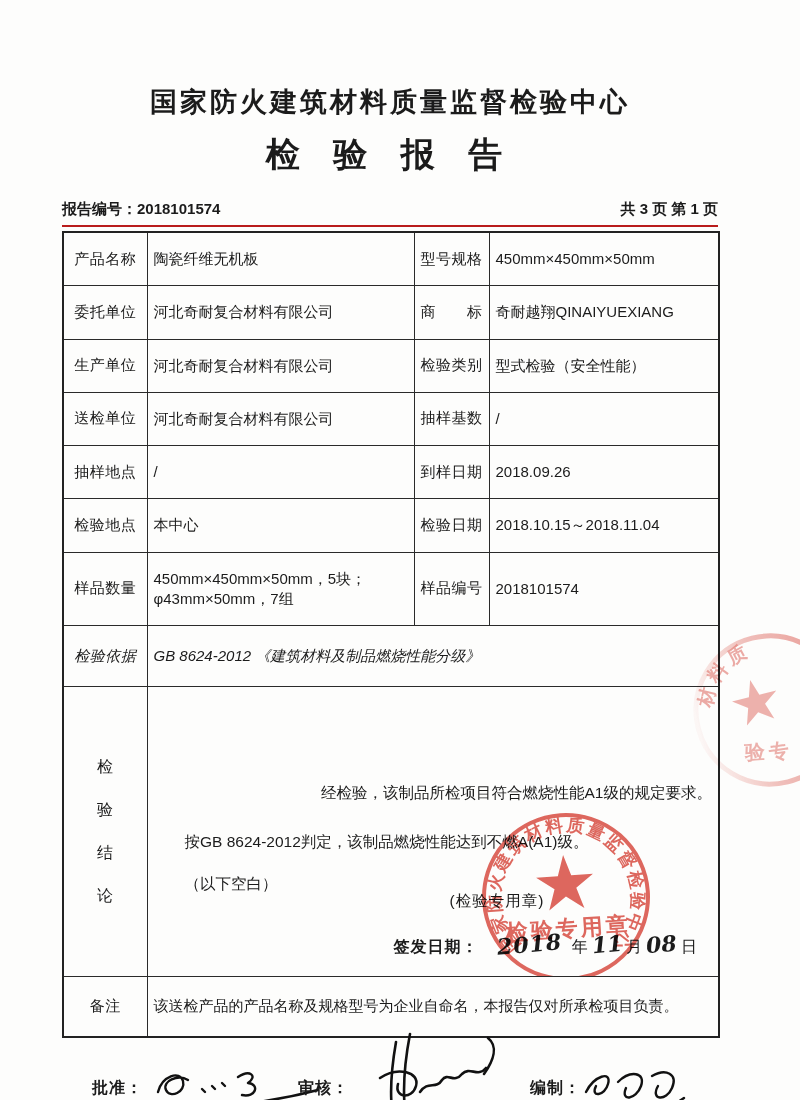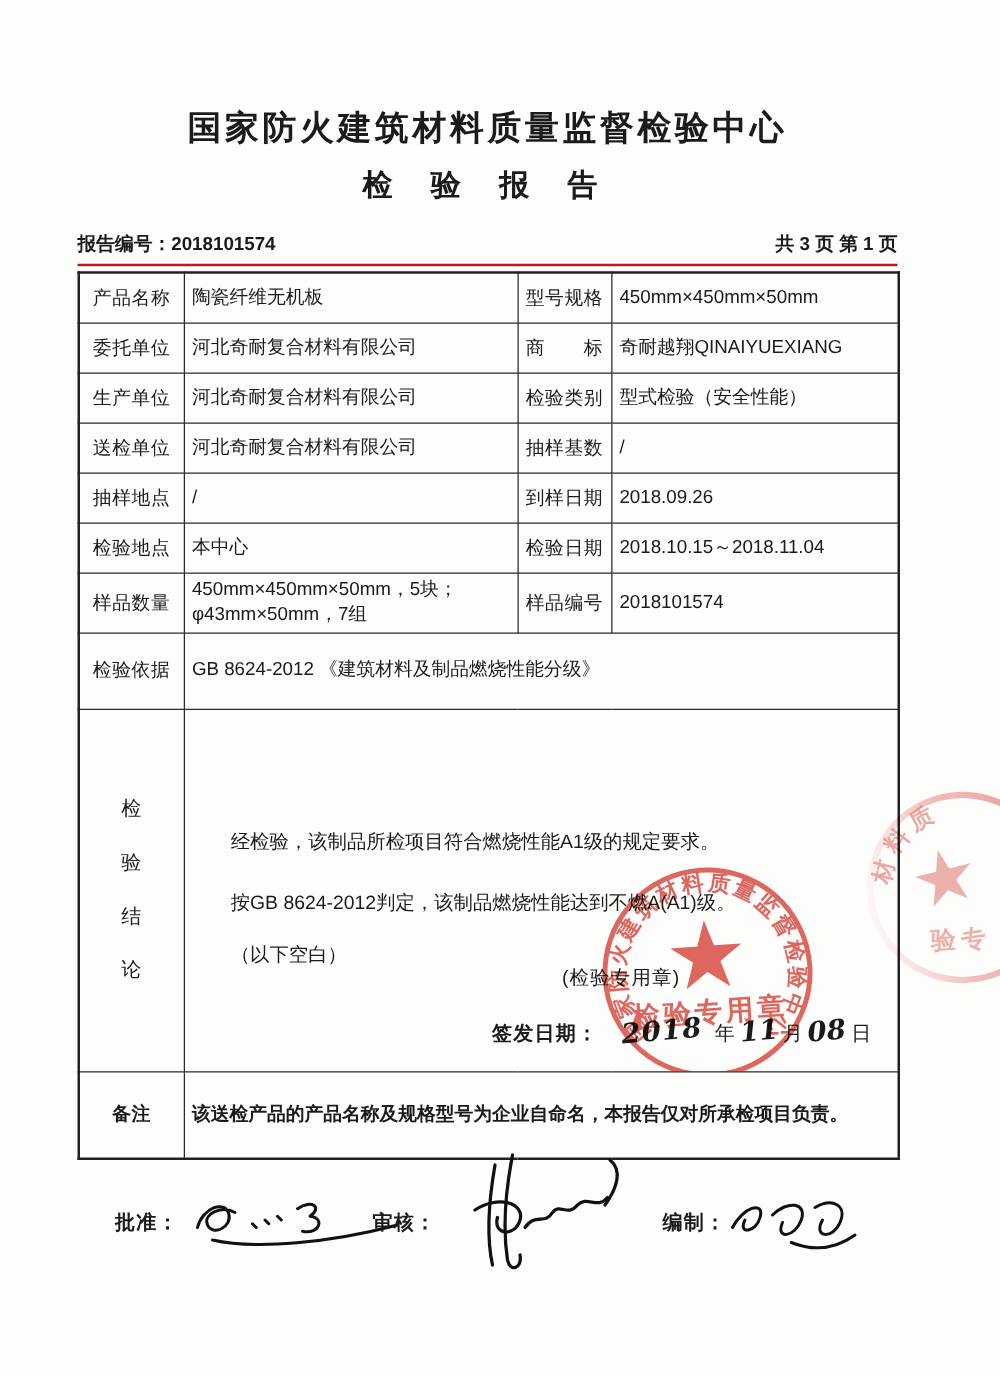--- a/index.html
+++ b/index.html
@@ -7,49 +7,49 @@
     width:800px;height:1100px;position:relative;overflow:hidden;
     background:#fdfdfc;color:#1b1b1b;
     font-family:"Liberation Sans",sans-serif;
   }
   .doc{position:absolute;left:62px;top:0;width:656px;}
   .title{
     text-align:center;font-size:27px;font-weight:bold;letter-spacing:3px;
     margin-top:84px;
   }
   .subtitle{
-    text-align:center;font-size:24px;font-weight:bold;letter-spacing:12px;
+    text-align:center;font-size:34px;font-weight:bold;letter-spacing:12px;
     margin-top:12px;
   }
   .meta-row{
     display:flex;justify-content:space-between;align-items:flex-end;
     margin-top:22px;padding-bottom:6px;border-bottom:2px solid #b91c1c;
     font-size:15px;font-weight:bold;
   }
   table.report{
     margin-top:4px;width:656px;border-collapse:collapse;table-layout:fixed;
     border:2px solid #222;font-size:15px;
   }
   table.report td{
-    border:1.5px solid #2a2a2a;padding:2px 6px;vertical-align:middle;
+    border:1.5px solid #2a2a2a;padding:16px 6px;vertical-align:middle;
     overflow:hidden;
   }
   td.lab{text-align:center;padding:2px 2px;letter-spacing:0.5px;}
   td.val{padding-left:8px;line-height:1.35;}
   tr.r-std{height:40px;}
   tr.r-qty{height:48px;}
-  tr.r-basis{height:61px;}
+  tr.r-basis{height:61px;font-style:italic;}
   tr.r-item{height:34px;}
   tr.r-concl{height:290px;}
-  tr.r-remark{height:70px;font-weight:bold;}
+  tr.r-remark{height:60px;}
   td.concl-lab{vertical-align:middle;}
   .vlabel{display:flex;flex-direction:column;align-items:center;gap:22px;font-size:16px;}
   td.concl-cell{position:relative;vertical-align:top;padding:0 10px;}
   .concl-line{margin:0;padding:0;text-indent:2em;font-size:15.5px;line-height:22px;}
-  .cl1{margin-top:14px;}
+  .cl1{margin-top:14px;text-align:right;}
   .cl2{margin-top:27px;}
   .cl3{margin-top:20px;}
   .seal-note{position:absolute;left:302px;top:204px;font-size:15.5px;letter-spacing:1px;}
   .issue-line{position:absolute;left:246px;top:244px;font-size:16px;white-space:nowrap;}
   .issue-label{font-weight:bold;letter-spacing:1px;margin-right:14px;text-align:right;}
   .hw{
     font-family:"DejaVu Serif",serif;font-style:italic;font-weight:bold;
     font-size:22px;display:inline-block;transform:rotate(-5deg);margin:0 4px;
   }
   .hw-year{letter-spacing:1px;margin-right:10px;}

